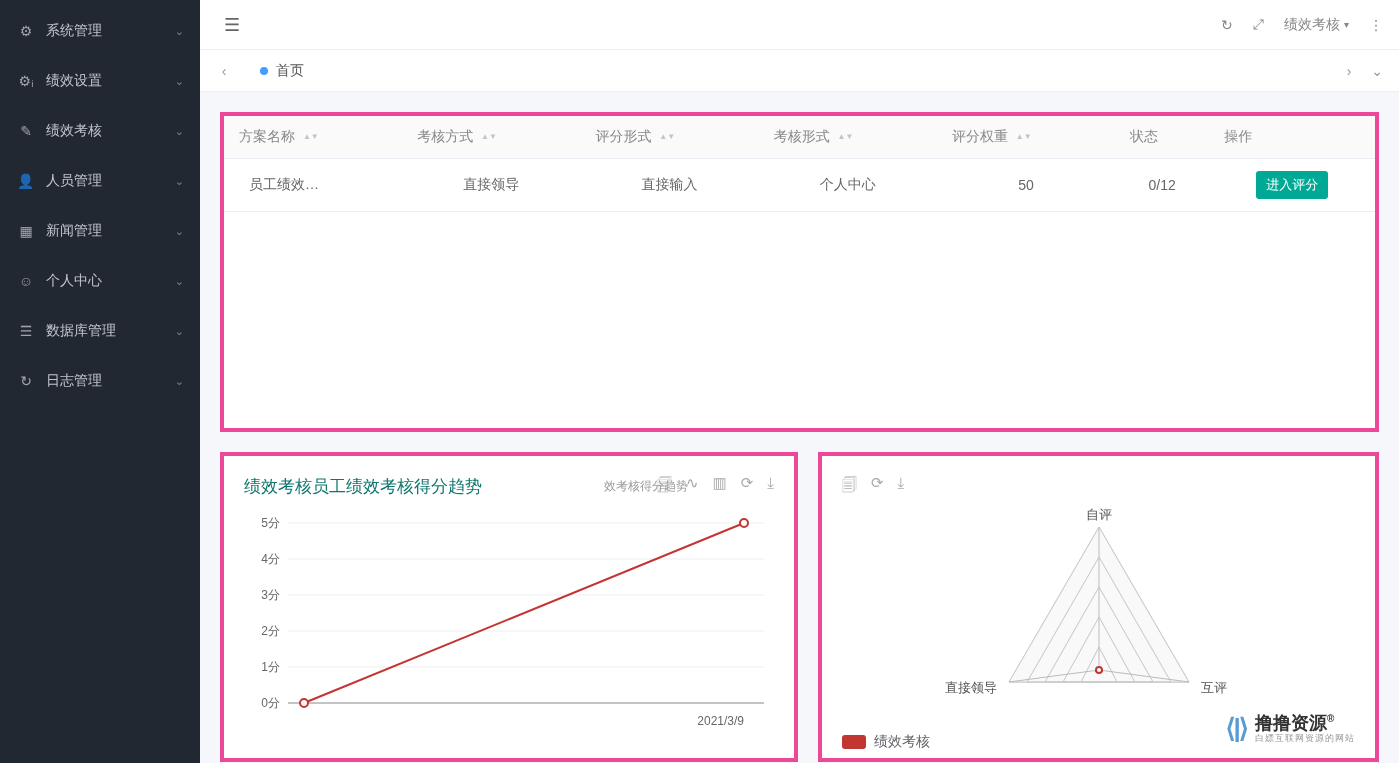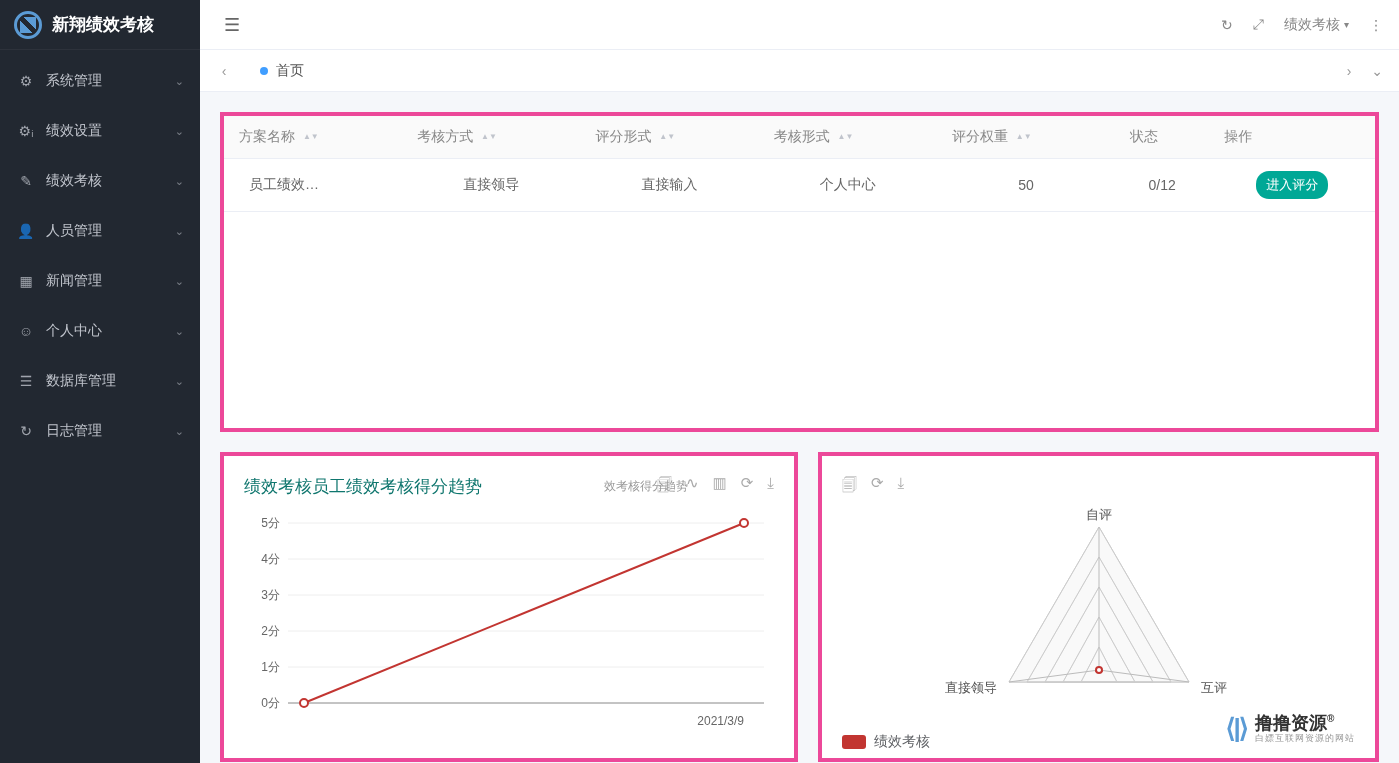--- a/index.html
+++ b/index.html
@@ -29,21 +29,21 @@
     .tab .dot{width:8px;height:8px;border-radius:50%;background:#409eff}
     .content{flex:1;overflow:hidden;padding:20px;background:#f5f7fa}
     .row1{display:flex;gap:20px;height:320px;margin-bottom:20px}
     .card{background:#fff;border:4px solid #ec4899}
     .left-card{flex:1;min-width:0}
     .right-card{width:300px}
     thead th,.thcell{background:#fafafa;text-align:left;color:#888;font-weight:500;font-size:14px;padding:12px 15px;border-bottom:1px solid #ebeef5}
     th .sorter,.thcell .sorter{display:inline-flex;flex-direction:column;font-size:8px;margin-left:4px;line-height:6px;color:#c0c4cc;vertical-align:middle}
     tbody td,.tdcell{padding:12px 15px;color:#666;border-bottom:1px solid #ebeef5;font-size:14px;text-align:center}
     table{width:100%;border-collapse:collapse}
-    .badge{background:#00a896;color:#fff;padding:5px 10px;border-radius:13px;font-size:13px;cursor:pointer;display:inline-block}
+    .badge{background:#00a896;color:#fff;padding:5px 10px;border-radius:3px;font-size:13px;cursor:pointer;display:inline-block}
     .row2{display:flex;gap:20px;height:310px}
     .chart-card{flex:1;padding:18px 20px;position:relative}
     .chart-head{display:flex;align-items:center;justify-content:space-between;margin-bottom:8px}
     .chart-title{font-size:17px;color:#0f766e;font-weight:500}
     .chart-tools{display:flex;gap:14px;color:#aaa;font-size:15px}
     .chart-tools span{cursor:pointer}
     .subtitle{font-size:12px;color:#999;position:absolute;top:22px;left:380px}
     .line-chart svg{display:block}
     .radar svg{display:block;margin:0 auto}
     .legend-box{display:flex;align-items:center;gap:8px;margin-top:16px}
@@ -55,24 +55,20 @@
     .wm-text small{font-size:9px;color:#999;letter-spacing:1px}
     .reg{font-size:10px;vertical-align:super}
     .ellipsis{white-space:nowrap;overflow:hidden;text-overflow:ellipsis;max-width:90px}
     .news-row{cursor:pointer}
   </style>
 </head>
 <body>
 
 <div class="layout">
   <aside class="sidebar">
-    <div class="logo-bar">
-      <div class="logo-circle"></div>
-      <div class="logo-text">新翔绩效考核</div>
-    </div>
     <ul class="nav">
       <li class="nav-item">
           <span class="icon">⚙</span>
           <span>系统管理</span>
           <span class="chev">⌄</span>
         </li>
       <li class="nav-item">
           <span class="icon">⚙ᵢ</span>
           <span>绩效设置</span>
           <span class="chev">⌄</span>

